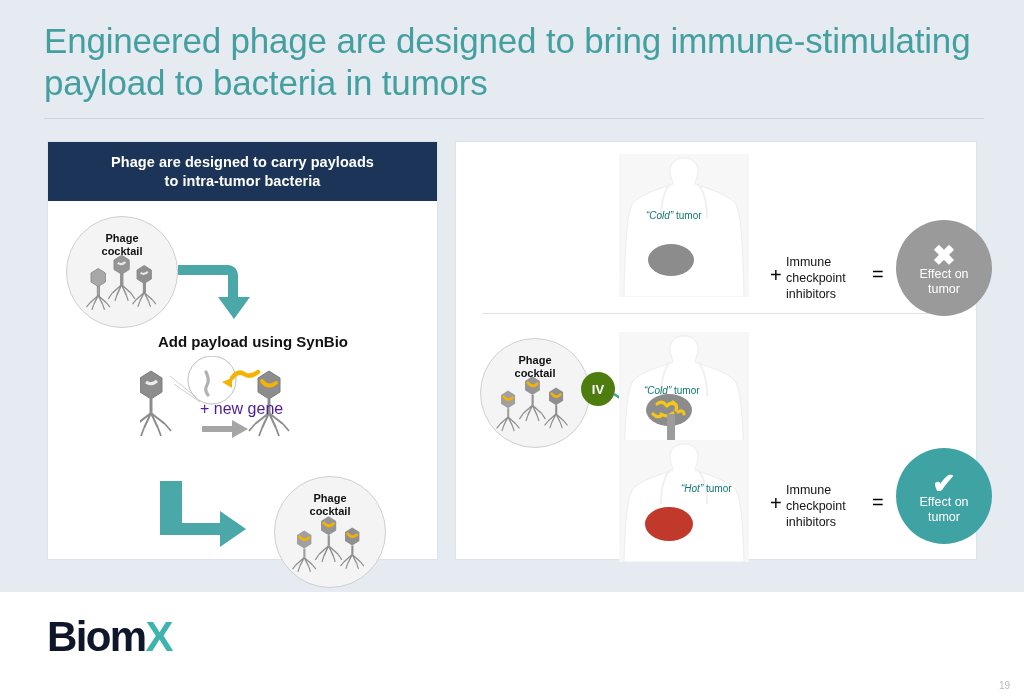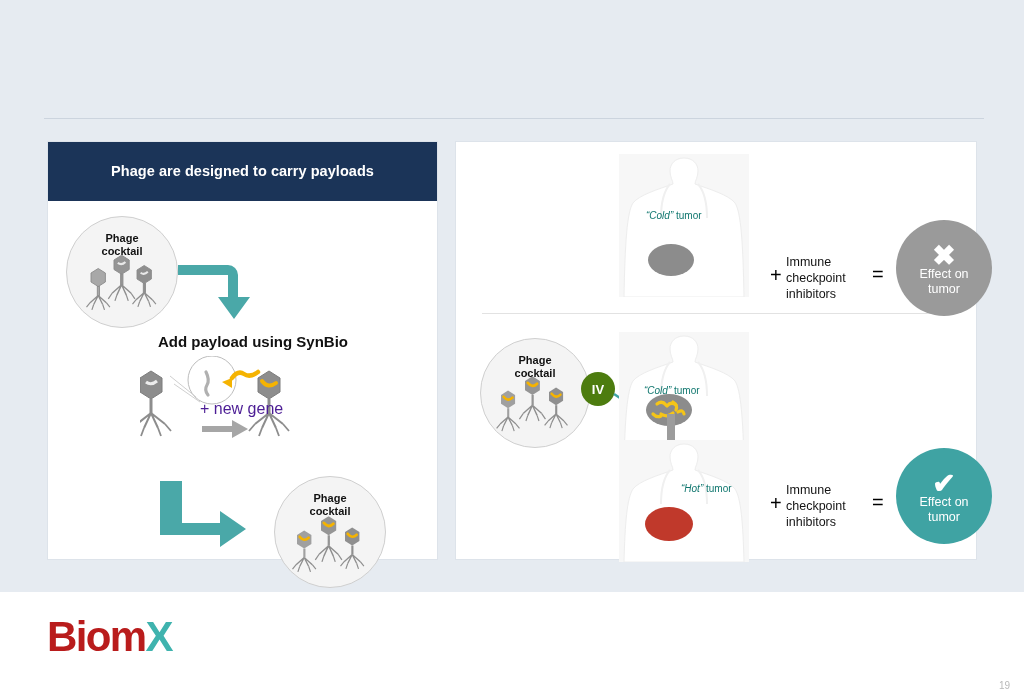--- a/index.html
+++ b/index.html
@@ -144,41 +144,43 @@
     font-size: 16px; color: #4c1d95;
     white-space: nowrap;
   }
 
   
   #logo {
     position: absolute; left: 47px; top: 615px;
     font-size: 42px; font-weight: bold; letter-spacing: -1.6px;
     line-height: 44px;
   }
-  #logo .biom { color: #b91c1c; }
+  #logo .biom { color: #0f172a; }
   #logo .xx   { color: #3fb3ae; }
 
   #slide-number {
     position: absolute; right: 14px; bottom: 8px;
     font-size: 10px; color: #b9b9b9;
   }
 </style>
 </head>
 <body>
 
 <div id="slide">
 
   <div id="bottom-strip"></div>
 
+  <div id="title">Engineered phage are designed to bring immune-stimulating payload to bacteria in tumors</div>
   <div id="title-rule"></div>
 
   <div class="panel" id="panel-left">
     <div class="panel-header">
       <div>
         <div>Phage are designed to carry payloads</div>
+        <div>to intra-tumor bacteria</div>
       </div>
     </div>
 
     <div class="panel-body">
 
       <div class="cocktail" style="left:18px; top:15px; width:112px; height:112px;">
         <div class="cocktail-label">
           <div>Phage</div>
           <div>cocktail</div>
         </div>

